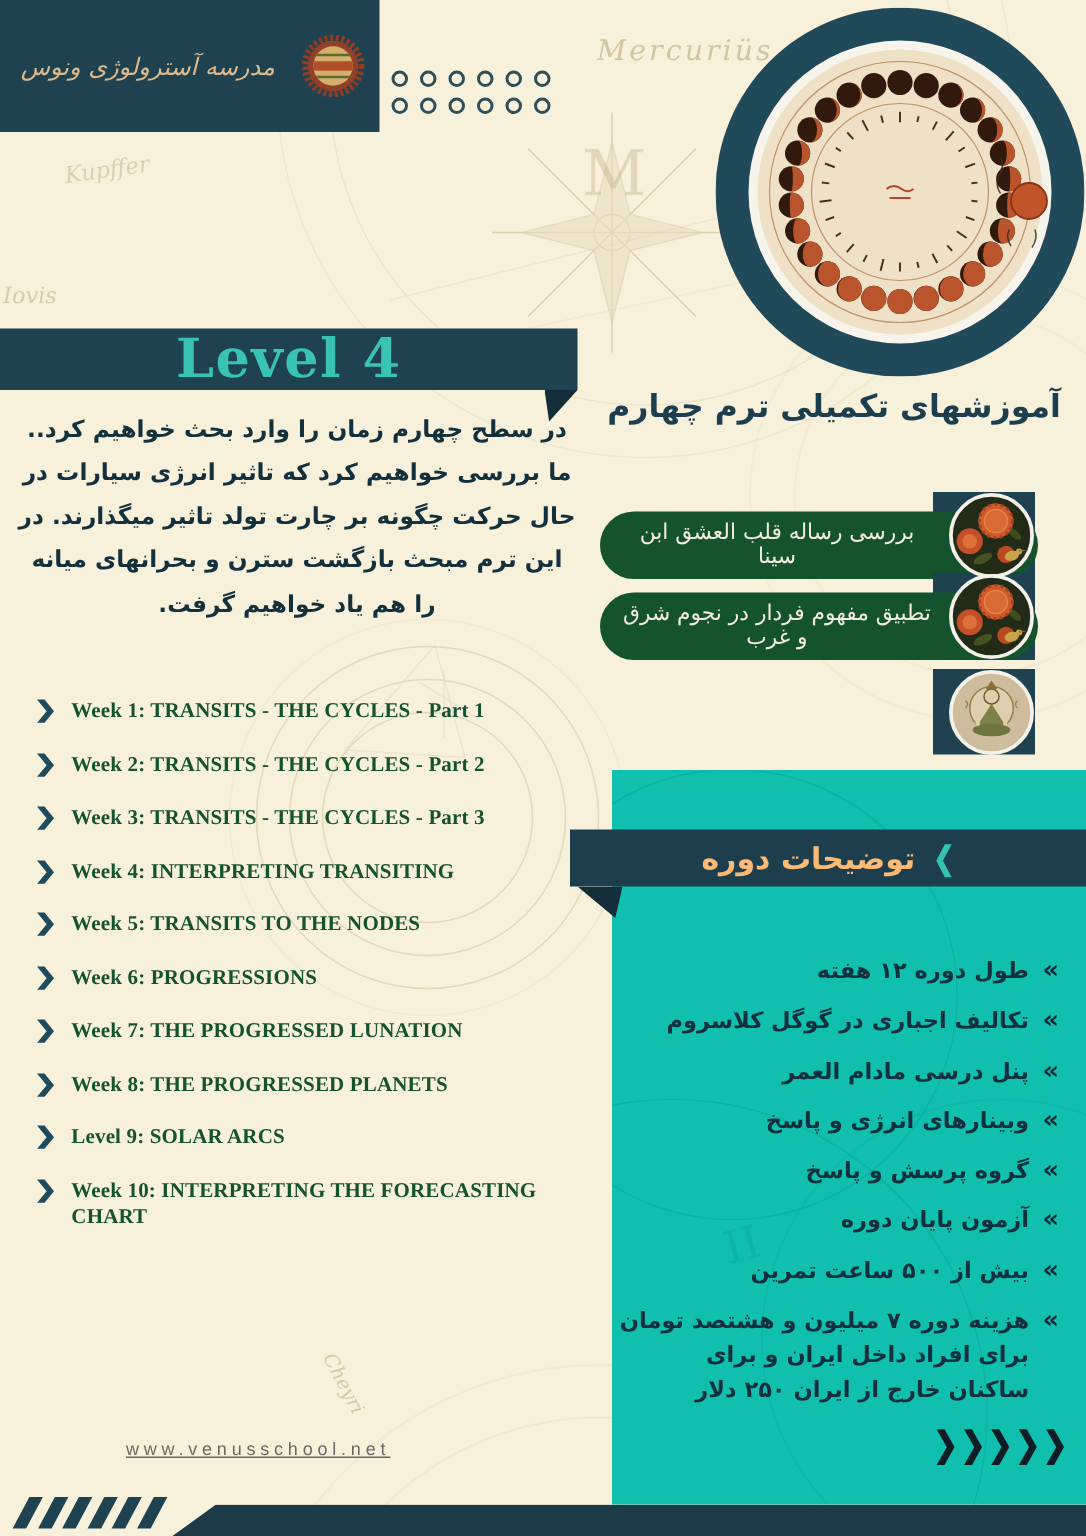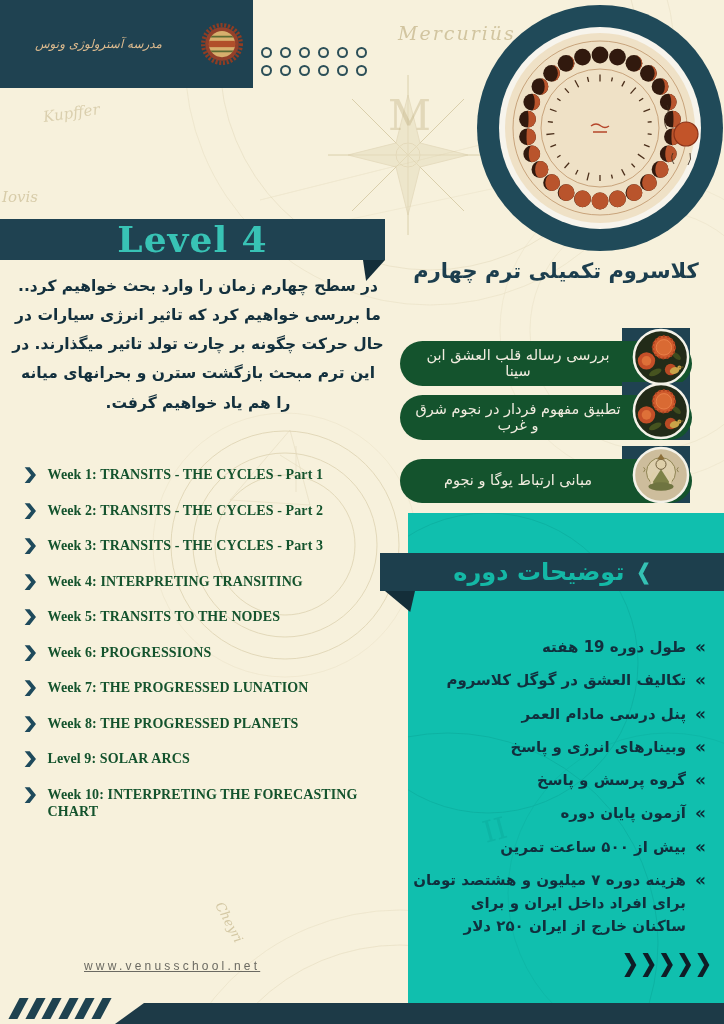--- a/index.html
+++ b/index.html
@@ -8,21 +8,21 @@
   .abs{position:absolute;}
   svg{display:block;}
 
   
   .bg-tex{left:0;top:0;width:724px;height:1024px;pointer-events:none;}
 
   
   .header-bar{left:0;top:0;width:253px;height:88px;background:#1f4251;
               display:flex;align-items:center;justify-content:flex-start;z-index:3;}
   .school-name{flex:1;text-align:center;color:#dcba8e;font-family:"DejaVu Serif",serif;
-               font-size:12px;font-style:italic;direction:rtl;padding-right:4px;}
+               font-size:16px;font-style:italic;direction:rtl;padding-right:4px;}
   .logo-wrap{width:42px;height:42px;margin-right:10px;flex:0 0 auto;}
 
   .dot-grid{left:261px;top:47px;z-index:3;}
   .dot-row{display:flex;gap:8px;margin-bottom:7px;}
   .dot{width:11px;height:11px;border:2px solid #2c4f58;border-radius:50%;box-sizing:border-box;}
 
   
   .hero{left:477px;top:5px;width:246px;height:246px;z-index:2;}
 
   
@@ -50,21 +50,21 @@
               font-family:"DejaVu Sans",sans-serif;font-size:14.5px;
               padding:0 70px 0 14px;line-height:1.1;}
   .pill-patch{width:68px;background:#1f4251;z-index:3;}
   .pill-img{width:58px;height:58px;z-index:4;}
 
   
   .teal-panel{left:408px;top:513px;width:316px;height:490px;background:#10bfae;z-index:1;}
 
   .details-banner{left:380px;top:553px;width:344px;height:38px;background:#1d3f4d;z-index:3;
                   display:flex;align-items:center;justify-content:center;gap:12px;direction:rtl;}
-  .details-title{color:#14b8a6;font-family:"DejaVu Sans",sans-serif;font-weight:bold;font-size:24px;}
+  .details-title{color:#fdba74;font-family:"DejaVu Sans",sans-serif;font-weight:bold;font-size:20px;}
   .chev-ltr{direction:ltr;unicode-bidi:isolate;}
   .details-chev{color:#35c2b4;font-size:17px;font-weight:bold;transform:scaleY(1.25);}
   .details-fold{left:385px;top:591px;width:30px;height:21px;background:#142e39;
                 clip-path:polygon(0 0,100% 0,84% 100%);z-index:3;}
 
   .details-list{left:412px;top:636px;width:300px;direction:rtl;display:flex;
                 flex-direction:column;gap:10px;z-index:3;padding-right:6px;box-sizing:border-box;}
   .detail-row{display:flex;align-items:flex-start;gap:9px;
               font-family:"DejaVu Sans",sans-serif;font-weight:bold;font-size:15px;
               line-height:1.55;color:#112f3d;}
@@ -261,21 +261,21 @@
     </svg>
   </div>
 
   <div class="abs level-banner">
     <span class="level-title">Level 4</span>
   </div>
   <div class="abs level-fold"></div>
 
   <div class="abs intro" dir="rtl">در سطح چهارم زمان را وارد بحث خواهیم کرد.. ما بررسی خواهیم کرد که تاثیر انرژی سیارات در حال حرکت چگونه بر چارت تولد تاثیر میگذارند. در این ترم مبحث بازگشت سترن و بحرانهای میانه را هم یاد خواهیم گرفت.</div>
 
-  <div class="abs rc-heading" dir="rtl">کلاسروم تکمیلی ترم چهارم</div>
+  <div class="abs rc-heading" dir="rtl">آموزشهای تکمیلی ترم چهارم</div>
 
   <div class="abs pill-patch" style="left:622px;top:328px;height:58px;"></div>
   <div class="abs pill-bar" style="left:400px;top:341px;">
     <span class="pill-label">بررسی رساله قلب العشق ابن سینا</span>
   </div>
   <div class="abs pill-img" style="left:632px;top:328px;">
     <svg width="58" height="58" viewBox="0 0 60 60">
       <circle cx="30" cy="30" r="28" fill="#222b18" stroke="#f4f2e8" stroke-width="2.6"></circle>
       <ellipse cx="24" cy="46" rx="7" ry="3" fill="#46531f" transform="rotate(-25 24 46)"></ellipse>
       <ellipse cx="46" cy="29" rx="5.5" ry="2.6" fill="#3f4c1e" transform="rotate(40 46 29)"></ellipse>
@@ -308,23 +308,20 @@
       <circle cx="15" cy="34" r="5" fill="#de7038"></circle>
       <circle cx="40" cy="43" r="6" fill="#b84a24"></circle>
       <ellipse cx="44" cy="44" rx="5" ry="3.4" fill="#c9a348" transform="rotate(-15 44 44)"></ellipse>
       <circle cx="49" cy="41" r="2.1" fill="#c9a348"></circle>
       <path d="M51 41 L54 40.4 L51 39.6 Z" fill="#8a6f2c"></path>
       <circle cx="49.6" cy="40.6" r="0.5" fill="#222b18"></circle>
     </svg>
   </div>
 
   <div class="abs pill-patch" style="left:622px;top:446px;height:57px;"></div>
-  <div class="abs pill-bar" style="left:400px;top:459px;height:44px;">
-    <span class="pill-label">مبانی ارتباط یوگا و نجوم</span>
-  </div>
   <div class="abs pill-img" style="left:632px;top:446px;">
     <svg width="58" height="58" viewBox="0 0 60 60">
       <circle cx="30" cy="30" r="28" fill="#cdbd9c" stroke="#f4f2e8" stroke-width="2.6"></circle>
       <circle cx="30" cy="27" r="15" fill="#ded0ae" stroke="#8c8250" stroke-width="1"></circle>
       <path d="M30 24 L19 41 L41 41 Z" fill="#7d8147"></path>
       <ellipse cx="30" cy="42" rx="13" ry="4.4" fill="#6f7440"></ellipse>
       <circle cx="30" cy="19" r="5.2" fill="#decfa9" stroke="#6b5b3a" stroke-width="1"></circle>
       <path d="M26 14 L30 8 L34 14 Z" fill="#8c6f3a"></path>
       <path d="M24 27 Q18 33 21 39 M36 27 Q42 33 39 39" stroke="#decfa9" stroke-width="2.6" fill="none"></path>
       <path d="M12 22 q3 2 0 5 M48 22 q-3 2 0 5" stroke="#8c8250" stroke-width="1" fill="none"></path>
@@ -344,26 +341,26 @@
 
   <div class="abs details-banner">
     <span class="chev-ltr details-chev" dir="ltr">❮</span>
     <span class="details-title">توضیحات دوره</span>
   </div>
   <div class="abs details-fold"></div>
 
   <div class="abs details-list" id="details-list" dir="rtl">
     <div class="detail-row">
       <span class="chev-ltr detail-chev" dir="ltr">«</span>
-      <span>طول دوره 19 هفته</span>
-    </div>
-
-    <div class="detail-row">
-      <span class="chev-ltr detail-chev" dir="ltr">«</span>
-      <span>تکالیف العشق در گوگل کلاسروم</span>
+      <span>طول دوره ۱۲ هفته</span>
+    </div>
+
+    <div class="detail-row">
+      <span class="chev-ltr detail-chev" dir="ltr">«</span>
+      <span>تکالیف اجباری در گوگل کلاسروم</span>
     </div>
 
     <div class="detail-row">
       <span class="chev-ltr detail-chev" dir="ltr">«</span>
       <span>پنل درسی مادام العمر</span>
     </div>
 
     <div class="detail-row">
       <span class="chev-ltr detail-chev" dir="ltr">«</span>
       <span>وبینارهای انرژی و پاسخ</span>

